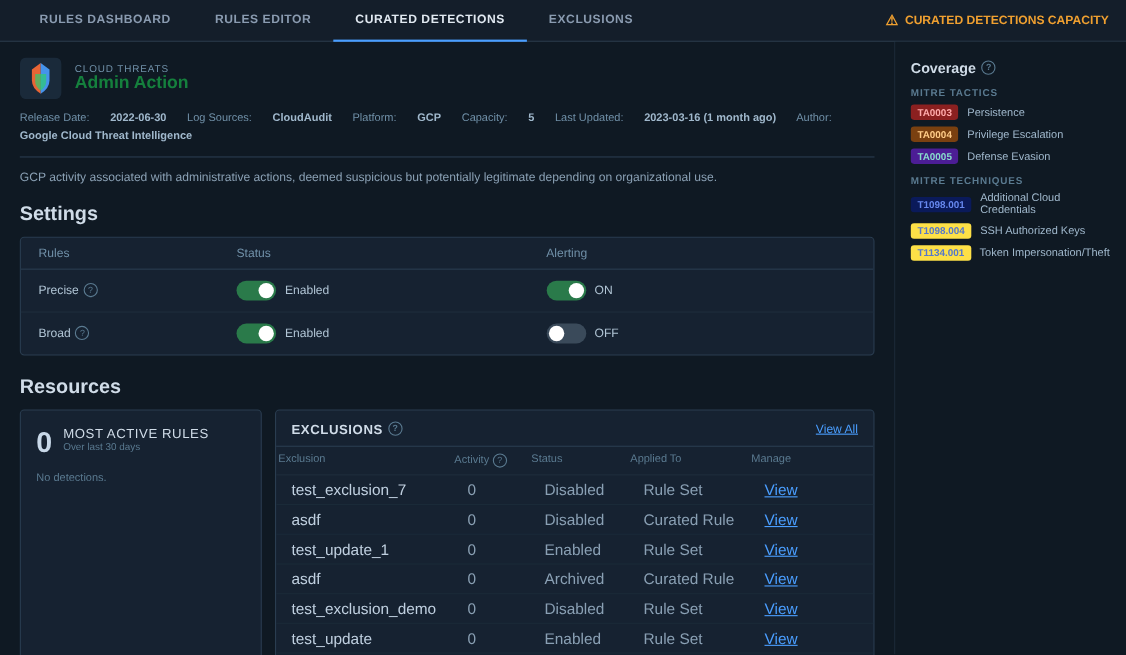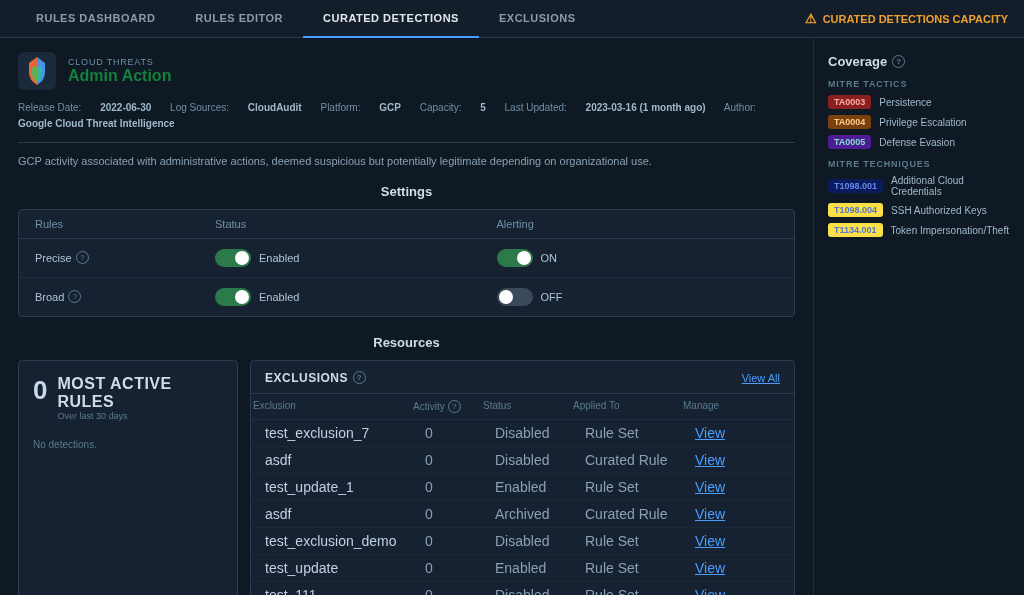--- a/index.html
+++ b/index.html
@@ -95,25 +95,24 @@
     .meta-row strong { color: #a0b8cc; }
 
     .description {
       font-size: 11px;
       color: #8aa0b4;
       margin-bottom: 14px;
       line-height: 1.5;
     }
 
     .section-title {
-      font-size: 13px;
+      font-size: 18px;
       font-weight: 600;
       color: #d0dce8;
       margin-bottom: 10px;
-      text-align: center;
     }
 
     
     .settings-table {
       background: #162231;
       border: 1px solid #2a3d50;
       border-radius: 4px;
       margin-bottom: 18px;
       overflow: hidden;
     }
@@ -189,22 +188,22 @@
 
     
     .active-rules-card {
       background: #162231;
       border: 1px solid #2a3d50;
       border-radius: 4px;
       padding: 14px;
     }
     .active-count { font-size: 26px; font-weight: 700; color: #c8d8e8; }
     .active-label {
-      font-size: 16px;
-      font-weight: 700;
+      font-size: 12px;
+      font-weight: 400;
       color: #d0dce8;
       text-transform: uppercase;
       letter-spacing: 0.5px;
     }
     .active-sublabel { font-size: 9px; color: #5a7a90; margin-bottom: 10px; }
     .no-detections { font-size: 10px; color: #5a7a90; margin-top: 8px; }
 
     
     .exclusions-card {
       background: #162231;

